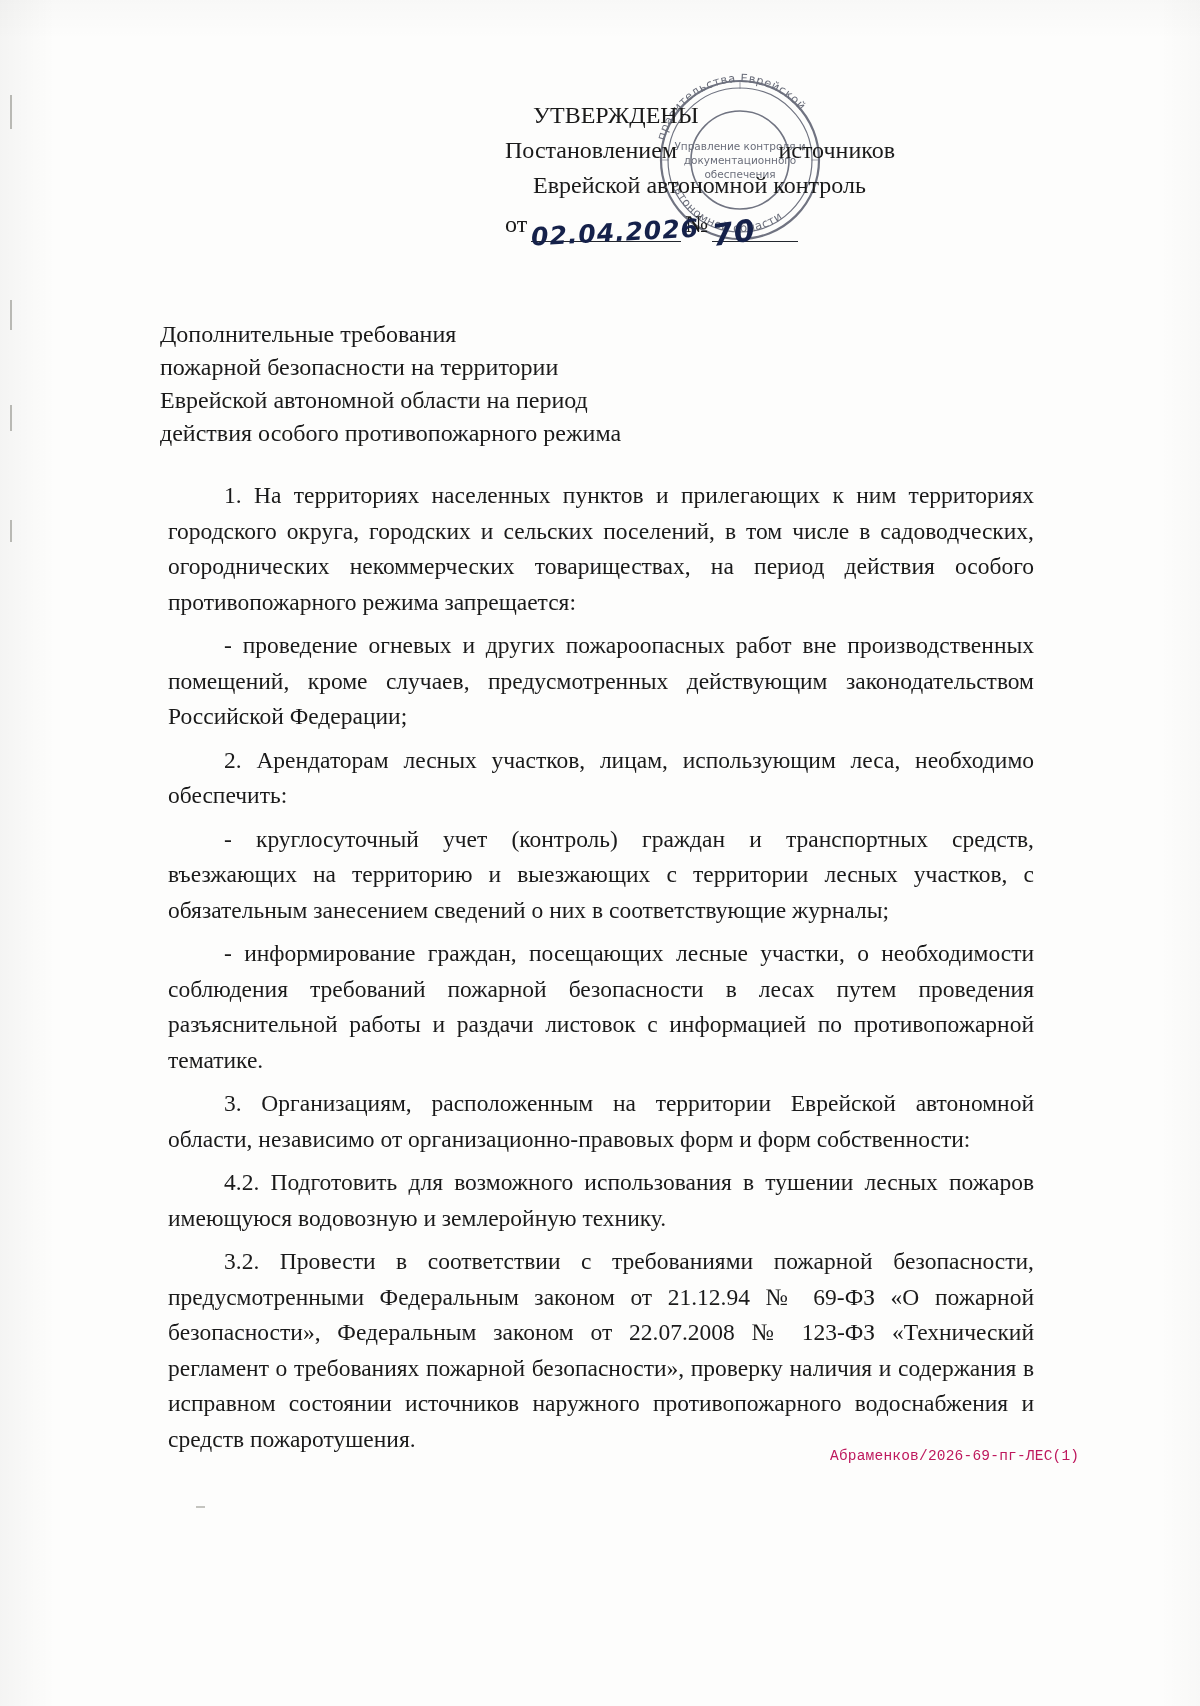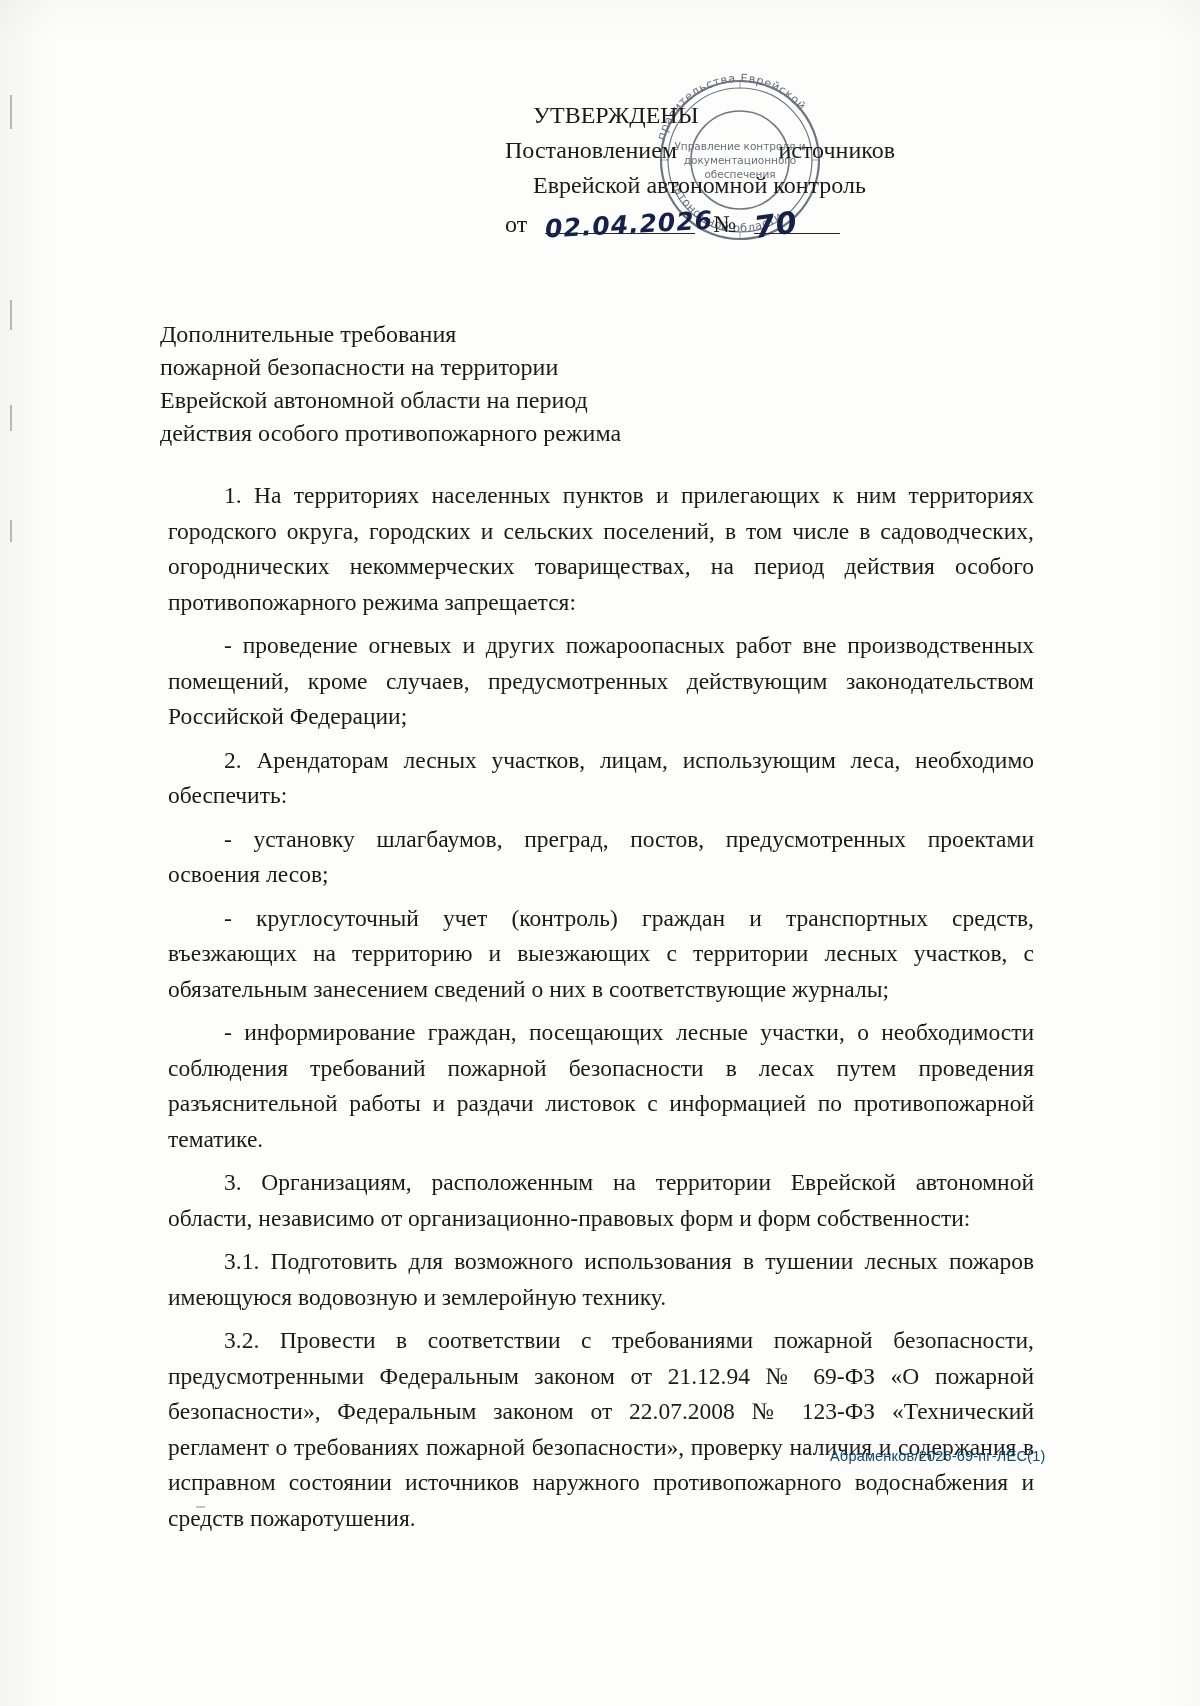--- a/index.html
+++ b/index.html
@@ -60,21 +60,22 @@
   .approval .ln.justify {
     display: flex;
     justify-content: space-between;
   }
   .approval .ln.center {
     text-align: left;
     margin-left: 28px;
   }
   .date-line {
     display: flex;
-    gap: 18px;
+    align-items: flex-end;
+    gap: 4px;
     margin-top: 4px;
   }
   .date-line .lbl { font-size: 24px; }
   .hand {
     font-family: "DejaVu Sans", sans-serif;
     font-style: italic;
     font-weight: bold;
     font-size: 25px;
     color: #15214a;
     letter-spacing: 1px;
@@ -130,23 +131,23 @@
   .body-text p {
     margin: 8px;
     text-indent: 56px;
   }
 
   
   .footer-code {
     position: absolute;
     left: 830px;
     top: 1448px;
-    font-family: Liberation Sans, sans-serif;
+    font-family: Liberation Mono, monospace;
     font-size: 14.5px;
-    color: #0c4a6e;
+    color: #be185d;
     letter-spacing: 0.2px;
   }
 
   .page-edge-mark {
     position: absolute;
     left: 196px;
     top: 1506px;
     width: 9px;
     height: 2px;
     background: #c4c4bf;
@@ -213,23 +214,22 @@
     <div>Дополнительные требования</div>
     <div>пожарной безопасности на территории</div>
     <div>Еврейской автономной области на период</div>
     <div>действия особого противопожарного режима</div>
   </div>
 
   <div class="body-text">
     <p>1. На территориях населенных пунктов и прилегающих к ним территориях городского округа, городских и сельских поселений, в том числе в садоводческих, огороднических некоммерческих товариществах, на период действия особого противопожарного режима запрещается:</p>
     <p>- проведение огневых и других пожароопасных работ вне производственных помещений, кроме случаев, предусмотренных действующим законодательством Российской Федерации;</p>
     <p>2. Арендаторам лесных участков, лицам, использующим леса, необходимо обеспечить:</p>
-    <p>- установку шлагбаумов, преград, постов, предусмотренных проектами освоения лесов;</p>
     <p>- круглосуточный учет (контроль) граждан и транспортных средств, въезжающих на территорию и выезжающих с территории лесных участков, с обязательным занесением сведений о них в соответствующие журналы;</p>
     <p>- информирование граждан, посещающих лесные участки, о необходимости соблюдения требований пожарной безопасности в лесах путем проведения разъяснительной работы и раздачи листовок с информацией по противопожарной тематике.</p>
     <p>3. Организациям, расположенным на территории Еврейской автономной области, независимо от организационно-правовых форм и форм собственности:</p>
-    <p>3.1. Подготовить для возможного использования в тушении лесных пожаров имеющуюся водовозную и землеройную технику.</p>
+    <p>4.2. Подготовить для возможного использования в тушении лесных пожаров имеющуюся водовозную и землеройную технику.</p>
     <p>3.2. Провести в соответствии с требованиями пожарной безопасности, предусмотренными Федеральным законом от 21.12.94 № 69-ФЗ «О пожарной безопасности», Федеральным законом от 22.07.2008 № 123-ФЗ «Технический регламент о требованиях пожарной безопасности», проверку наличия и содержания в исправном состоянии источников наружного противопожарного водоснабжения и средств пожаротушения.</p>
   </div>
 
   <div class="footer-code">Абраменков/2026-69-пг-ЛЕС(1)</div>
   <div class="page-edge-mark"></div>
 </div>
 
 </body></html>

